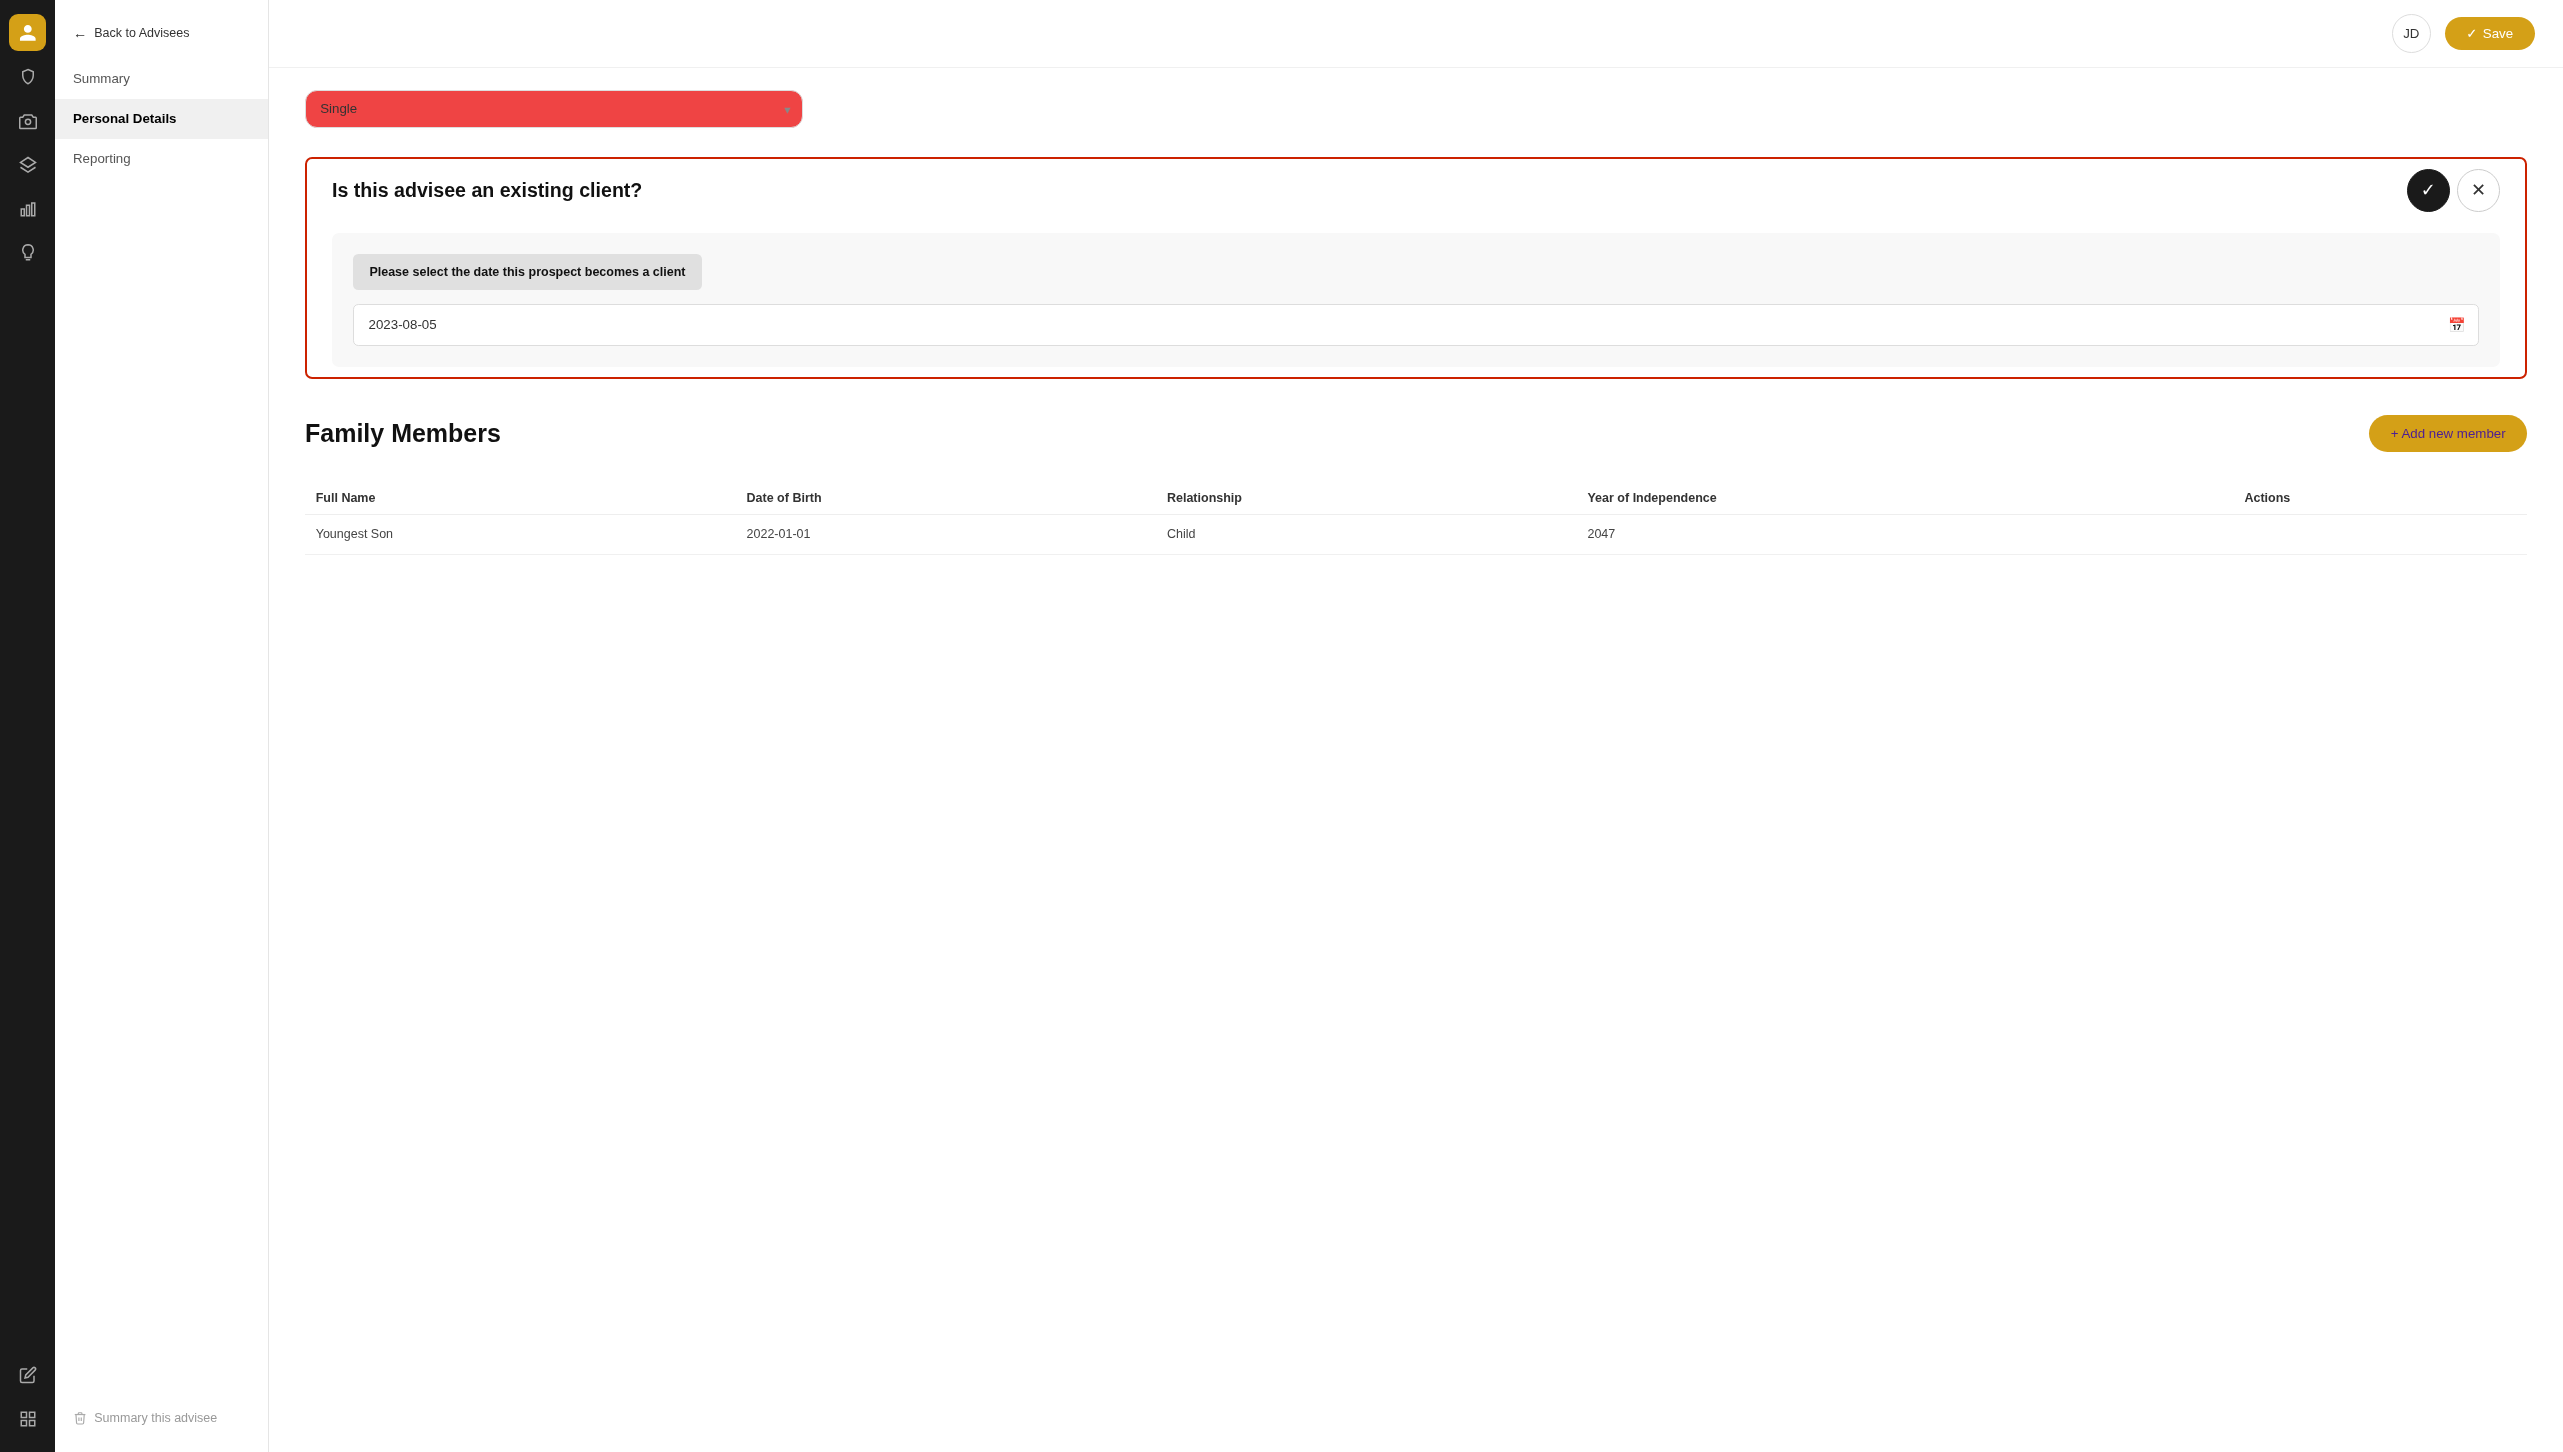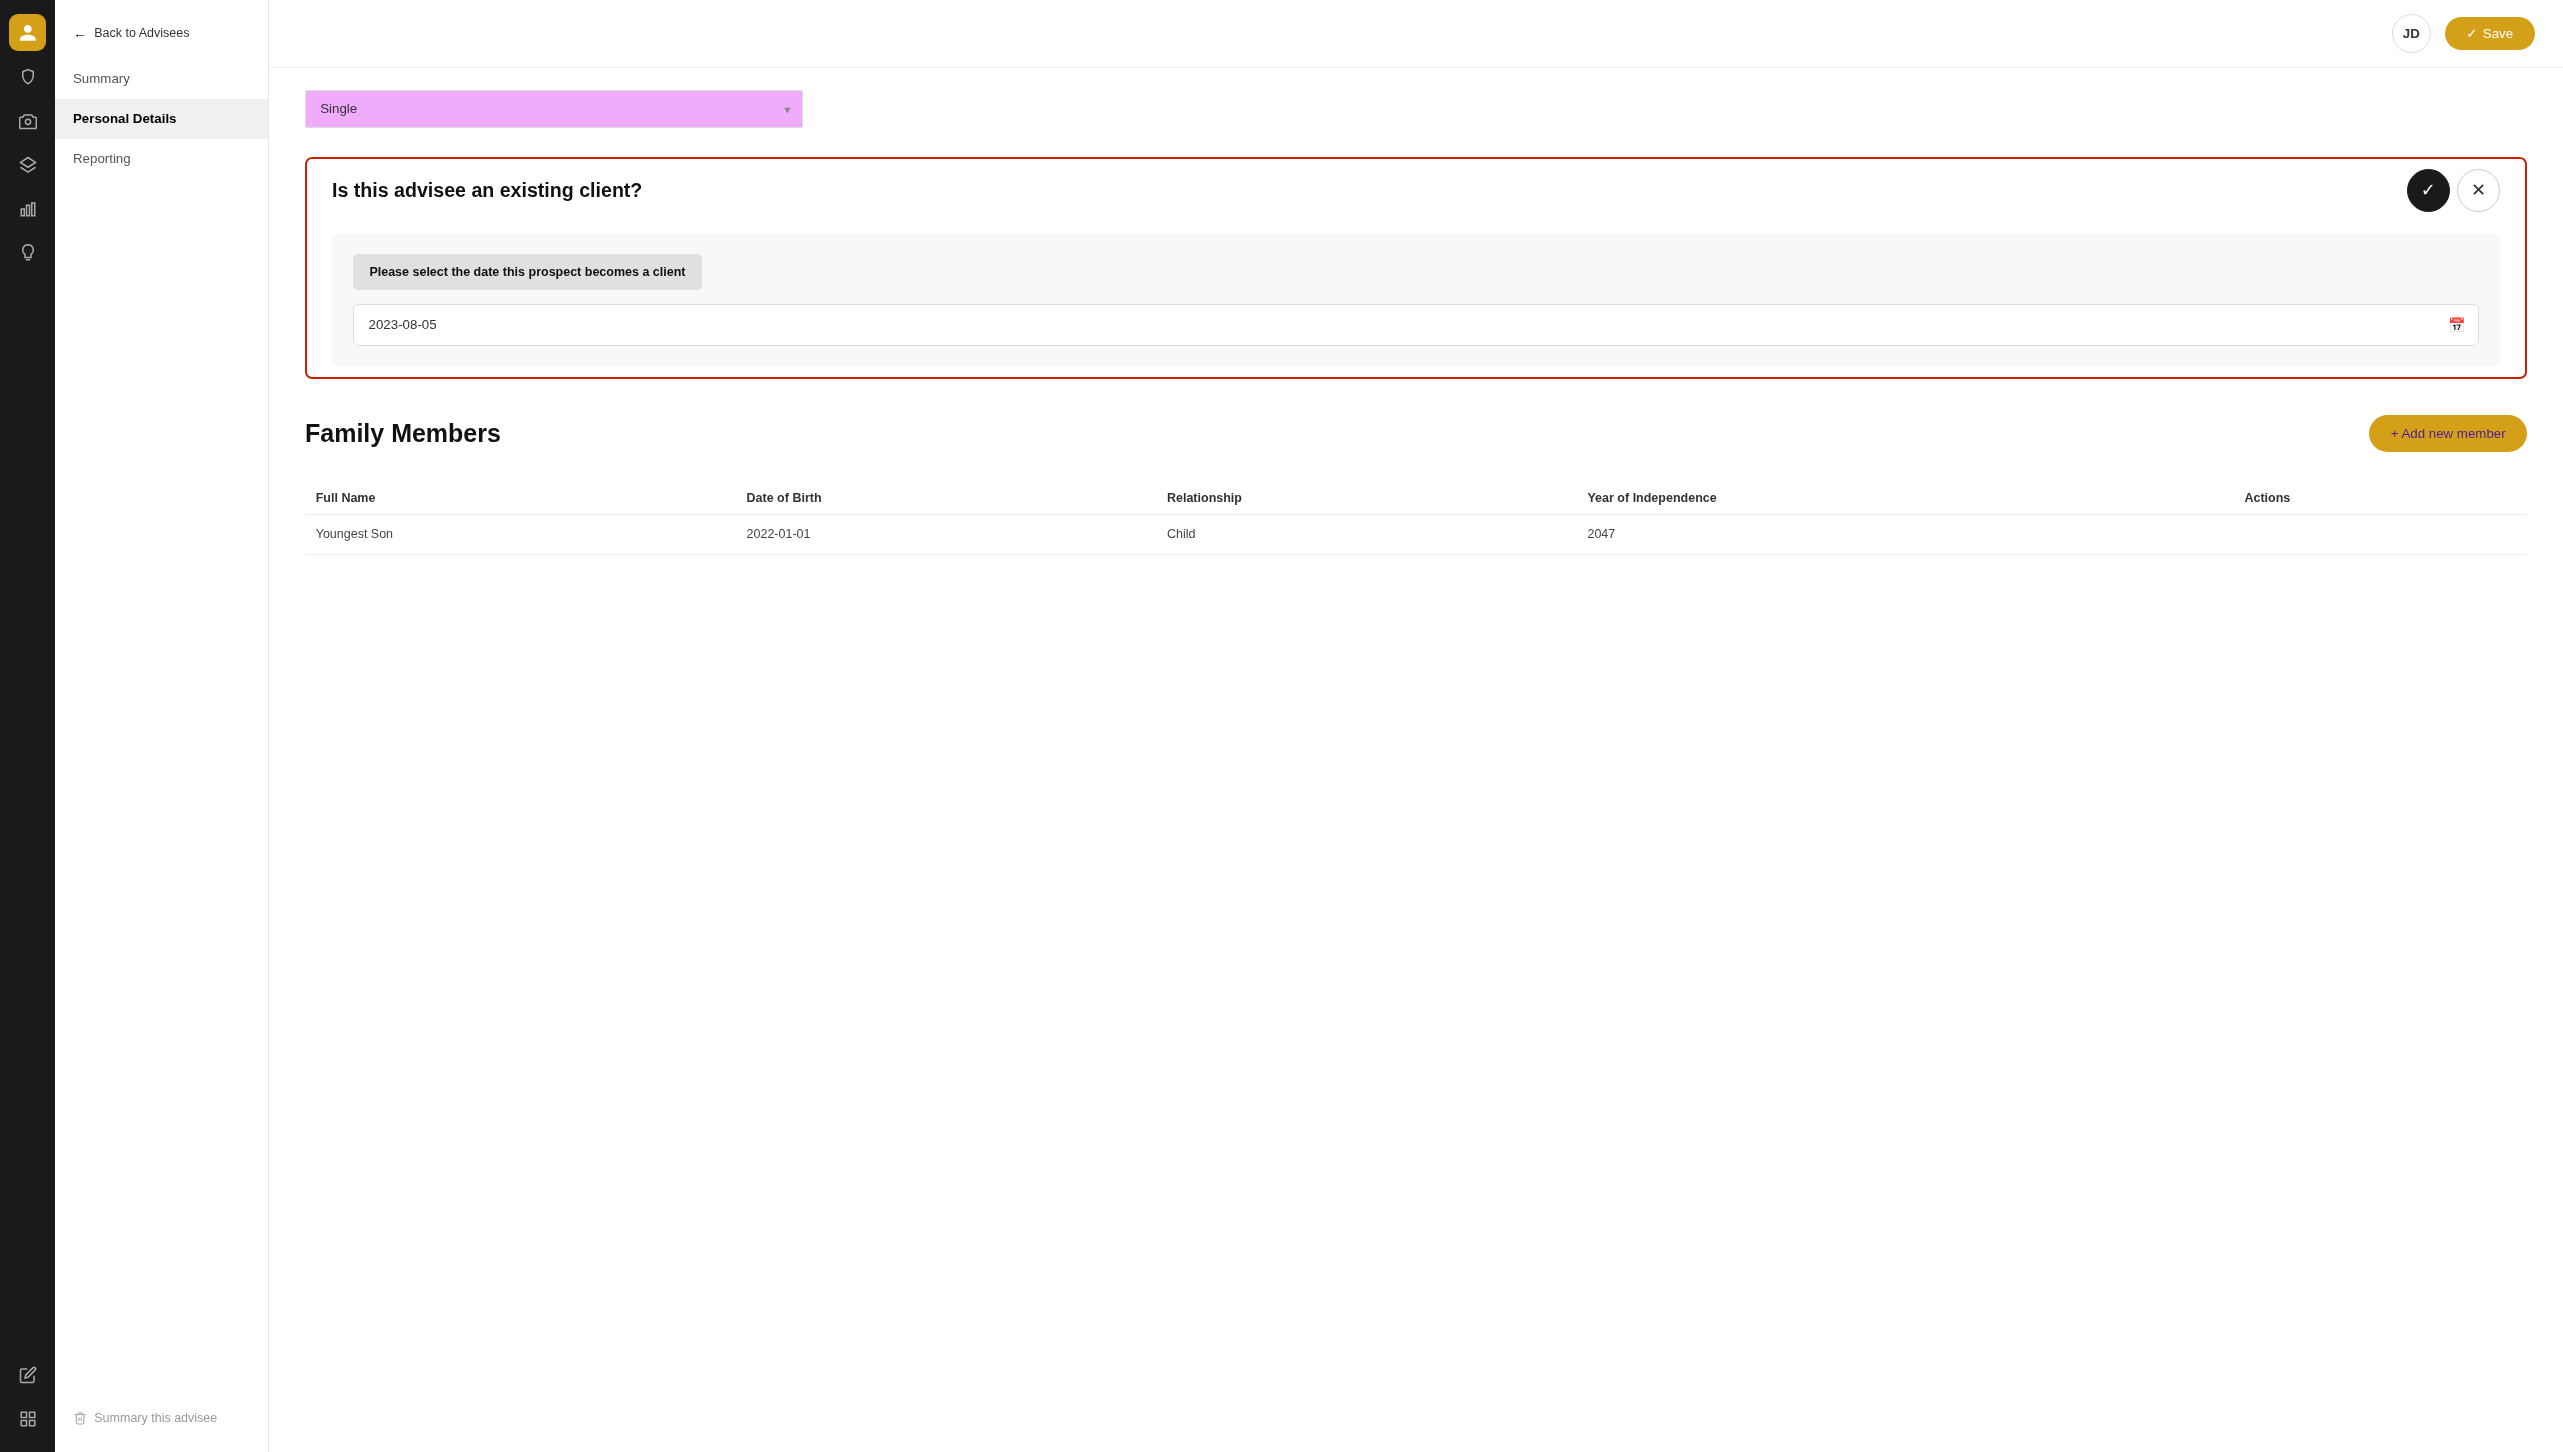--- a/index.html
+++ b/index.html
@@ -96,21 +96,21 @@
       border-bottom: 0.9px solid #f0f0f0;
     }
     .avatar-circle {
       width: 39px;
       height: 39px;
       border-radius: 50%;
       border: 1.8px solid #ddd;
       display: flex;
       align-items: center;
       justify-content: center;
-      font-weight: 700;
+      font-weight: 400;
       font-size: 13.3px;
       color: #333;
       cursor: pointer;
     }
     .save-button {
       background: #d4a017;
       color: white;
       border: none;
       border-radius: 21.4px;
       padding: 9px 21.4px;
@@ -133,25 +133,25 @@
       margin-bottom: 7.1px;
     }
     .select-wrapper {
       position: relative;
       width: 498px;
       margin-bottom: 28.5px;
     }
     .select-field {
       width: 100%;
       border: 0.9px solid #ddd;
-      border-radius: 2px;
+      border-radius: 12px;
       padding: 10.7px 14.2px;
       font-size: 13.3px;
       color: #333;
-      background: #f0abfc;
+      background: #ef4444;
       appearance: none;
       cursor: pointer;
     }
     .select-chevron {
       position: absolute;
       right: 12.5px;
       top: 50%;
       transform: translateY(-50%);
       color: #888;
       font-size: 12.5px;

